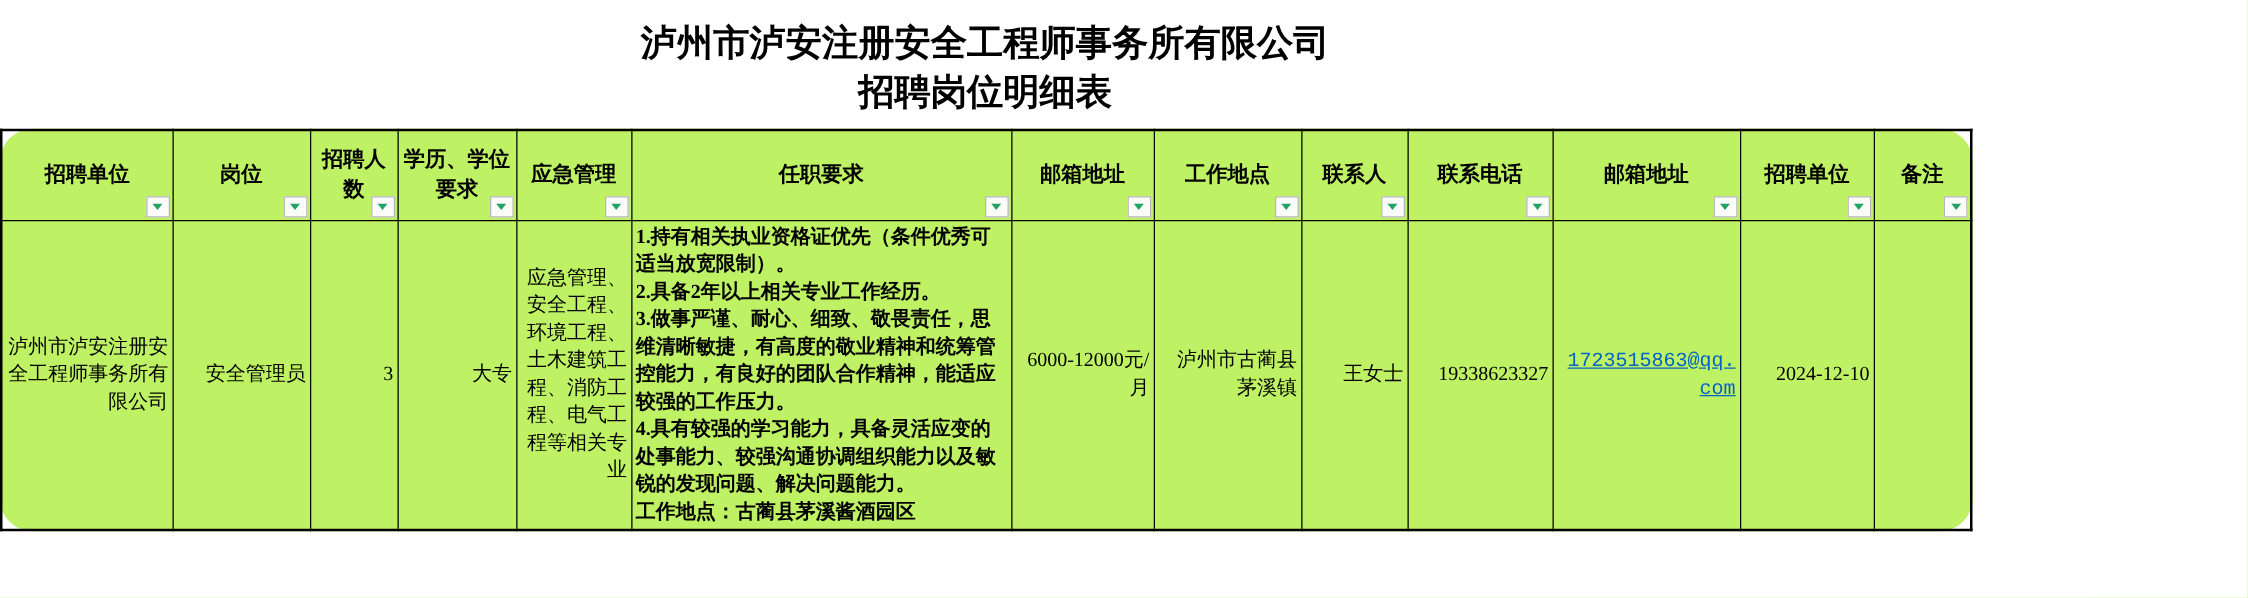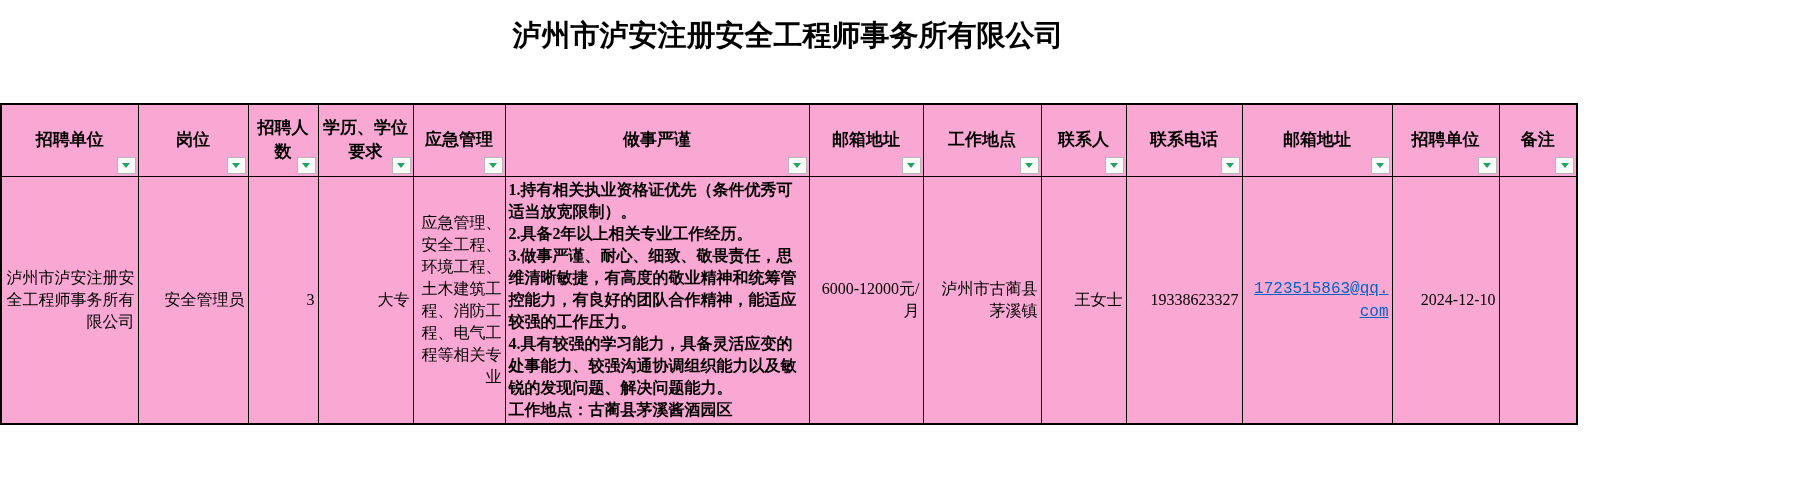--- a/index.html
+++ b/index.html
@@ -25,21 +25,22 @@
     line-height: 39px;
     color: #000000;
   }
   table.job-table {
     position: absolute;
     left: 0;
     top: 103px;
     width: 1576px;
     border-collapse: collapse;
     table-layout: fixed;
-    background: #f9a8d4;
+    background: #bef264;
+    border-radius: 26px;
   }
   table.job-table th, table.job-table td {
     border: 1px solid #000000;
     overflow: hidden;
   }
   table.job-table { border: 2px solid #000000; }
   th.hdr {
     position: relative;
     height: 72px;
     font-family: "Liberation Sans", "DejaVu Sans", sans-serif;
@@ -92,20 +93,21 @@
     font-family: Liberation Mono, monospace;
   }
 </style>
 </head>
 <body>
 
 <div class="screen">
 
   <div class="title-block">
     <div class="title-line">泸州市泸安注册安全工程师事务所有限公司</div>
+    <div class="title-line">招聘岗位明细表</div>
   </div>
 
   <table class="job-table">
     <colgroup>
       <col style="width:137px">
         <col style="width:110px">
         <col style="width:70px">
       <col style="width:95px">
         <col style="width:92px">
         <col style="width:304px">
@@ -143,21 +145,21 @@
               <span class="filter-arrow"></span>
             </span>
         </th>
         <th class="hdr">
           <span>应急管理</span>
           <span class="filter-btn">
               <span class="filter-arrow"></span>
             </span>
         </th>
         <th class="hdr">
-          <span>做事严谨</span>
+          <span>任职要求</span>
           <span class="filter-btn">
               <span class="filter-arrow"></span>
             </span>
         </th>
         <th class="hdr">
           <span>邮箱地址</span>
           <span class="filter-btn">
               <span class="filter-arrow"></span>
             </span>
         </th>

